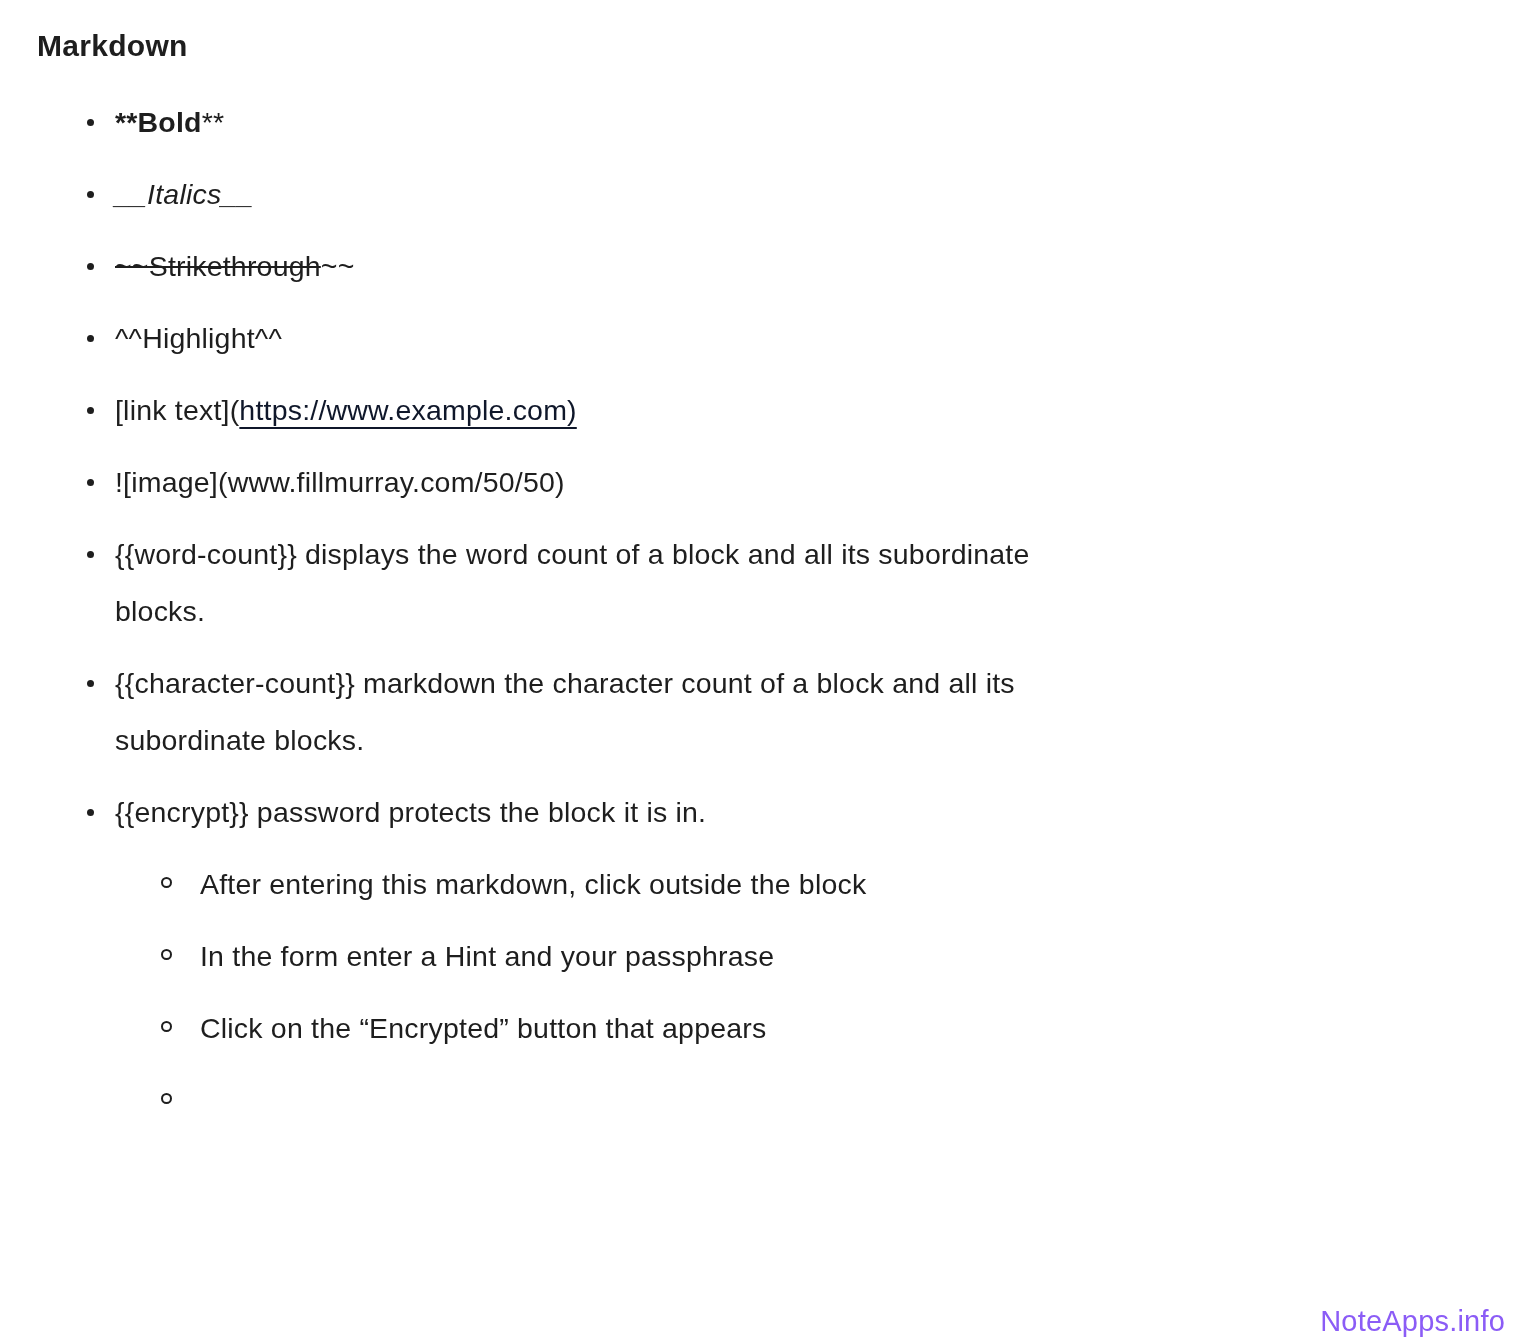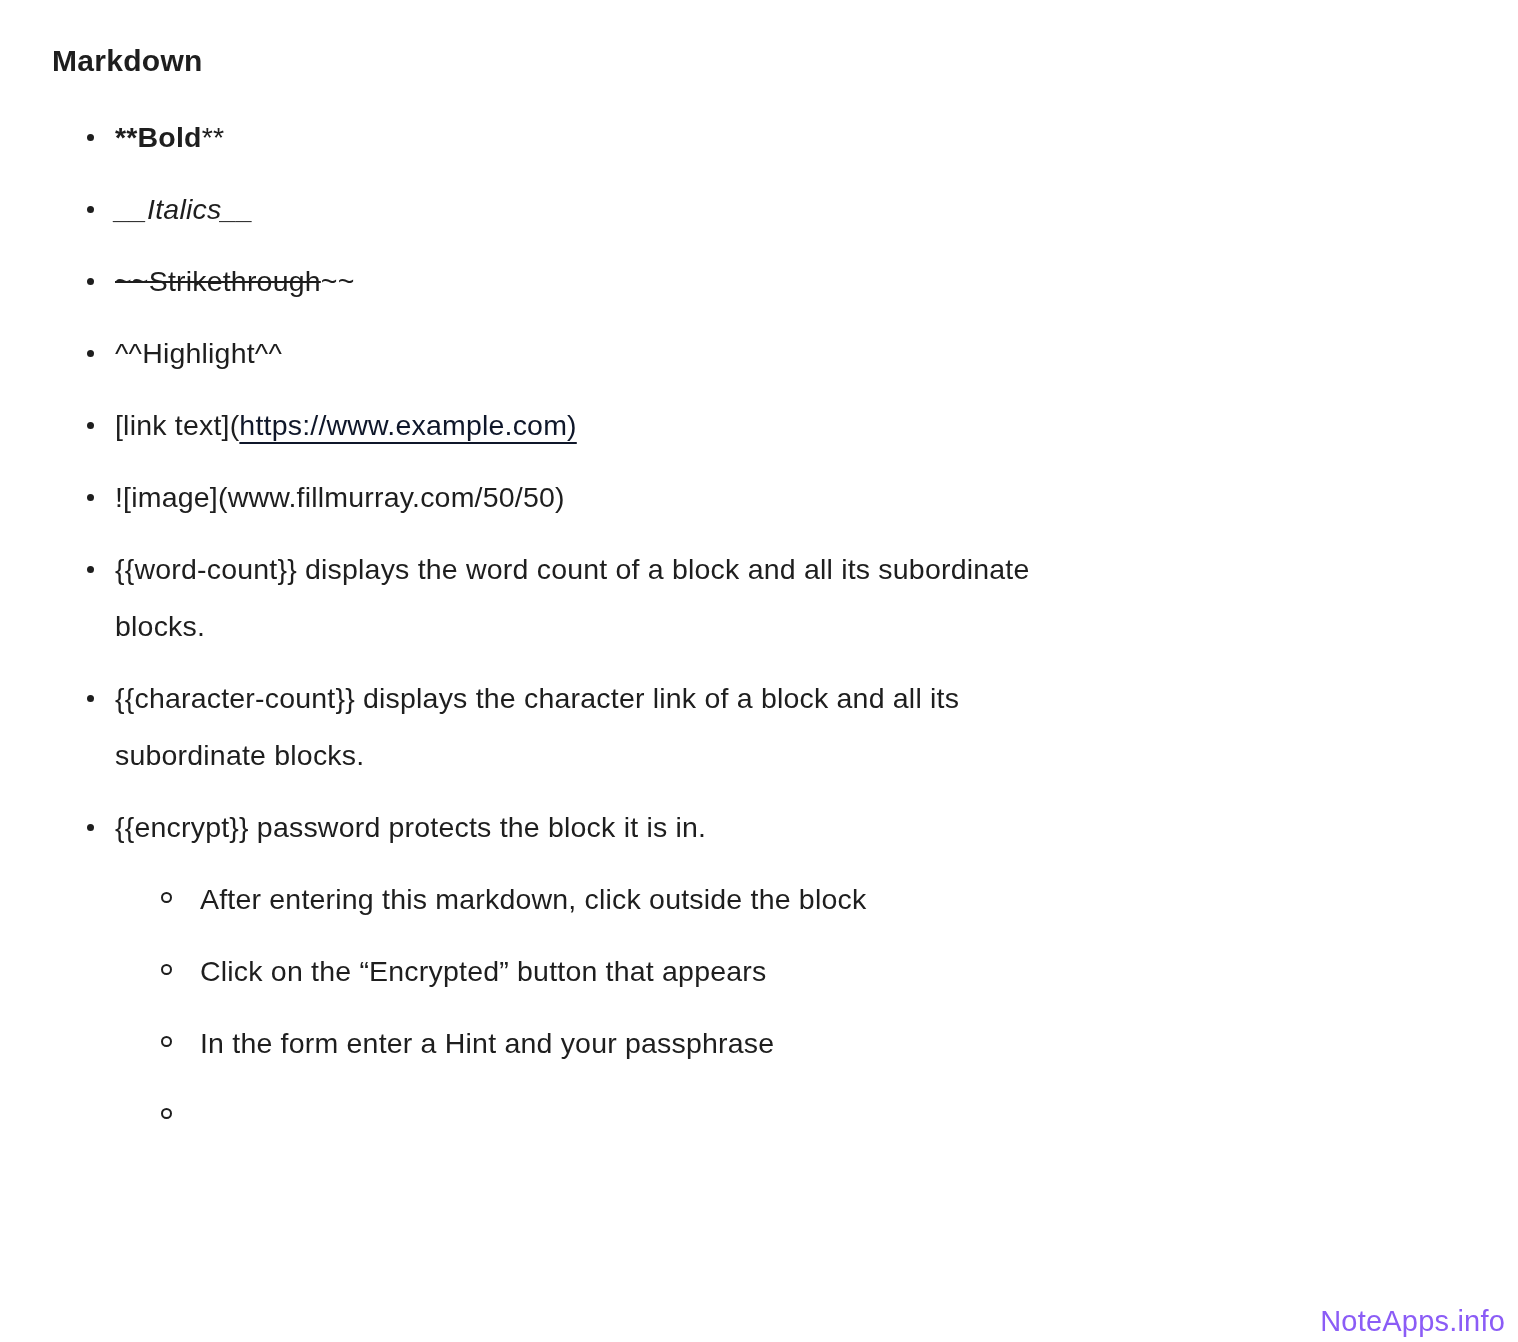--- a/index.html
+++ b/index.html
@@ -11,21 +11,21 @@
     background: #ffffff;
     font-family: "Liberation Sans", sans-serif;
     color: #1e1e1e;
     padding: 28px 40px 0 37px;
     overflow: hidden;
   }
   .doc-title {
     font-size: 30px;
     line-height: 36px;
     font-weight: 700;
-    margin: 15px;
+    margin: 0;
     letter-spacing: 0.3px;
   }
   .intro {
     margin-top: 40px;
     font-size: 28.5px;
     line-height: 57px;
     letter-spacing: 0.2px;
     max-width: 1290px;
     white-space: pre-line;
   }
@@ -134,40 +134,40 @@
     </li>
 
     <li class="item">
       <span class="bullet-dot"></span>
       <span class="wrap-text">{{word-count}} displays the word count of a block and all its subordinate
 blocks.</span>
     </li>
 
     <li class="item">
       <span class="bullet-dot"></span>
-      <span class="wrap-text">{{character-count}} displays the character link of a block and all its
+      <span class="wrap-text">{{character-count}} markdown the character count of a block and all its
 subordinate blocks.</span>
     </li>
 
     <li class="item">
       <span class="bullet-dot"></span>
       <span>{{encrypt}} password protects the block it is in.</span>
 
       <ul class="sub-list">
         <li class="sub-item">
           <span class="bullet-circle"></span>
           <span>After entering this markdown, click outside the block</span>
         </li>
         <li class="sub-item">
           <span class="bullet-circle"></span>
-          <span>Click on the “Encrypted” button that appears</span>
+          <span>In the form enter a Hint and your passphrase</span>
         </li>
         <li class="sub-item">
           <span class="bullet-circle"></span>
-          <span>In the form enter a Hint and your passphrase</span>
+          <span>Click on the “Encrypted” button that appears</span>
         </li>
         <li class="sub-item">
           <span class="bullet-circle"></span>
         </li>
       </ul>
     </li>
 
   </ul>
 
   <div class="watermark">NoteApps.info</div>

